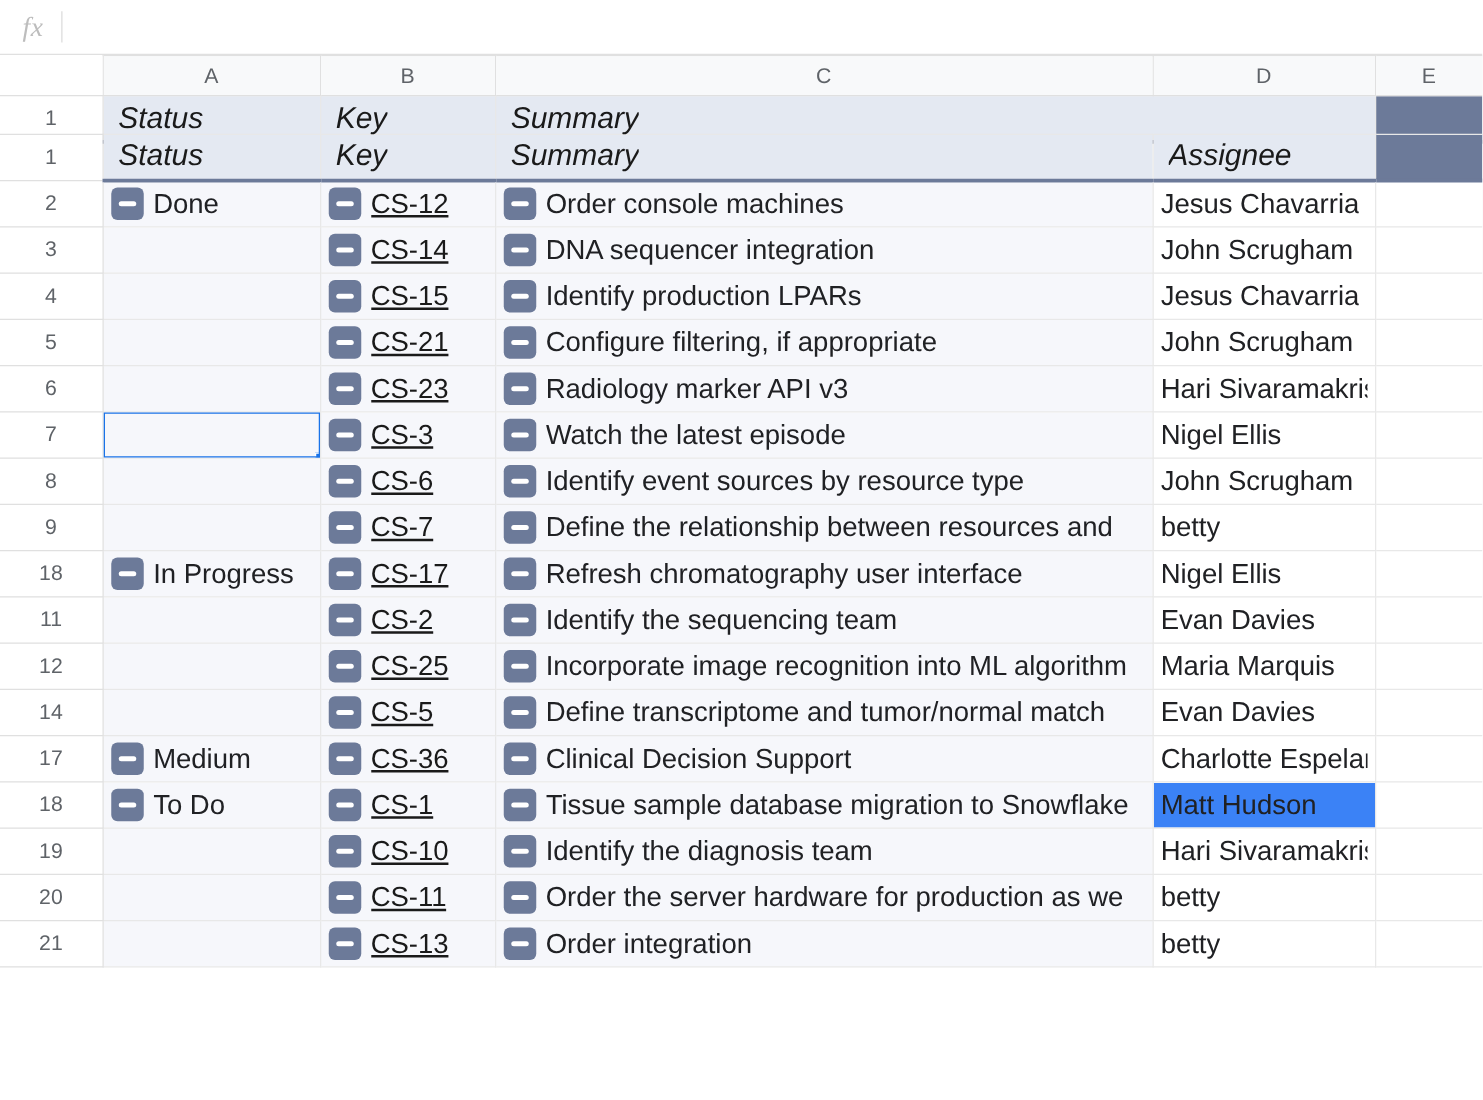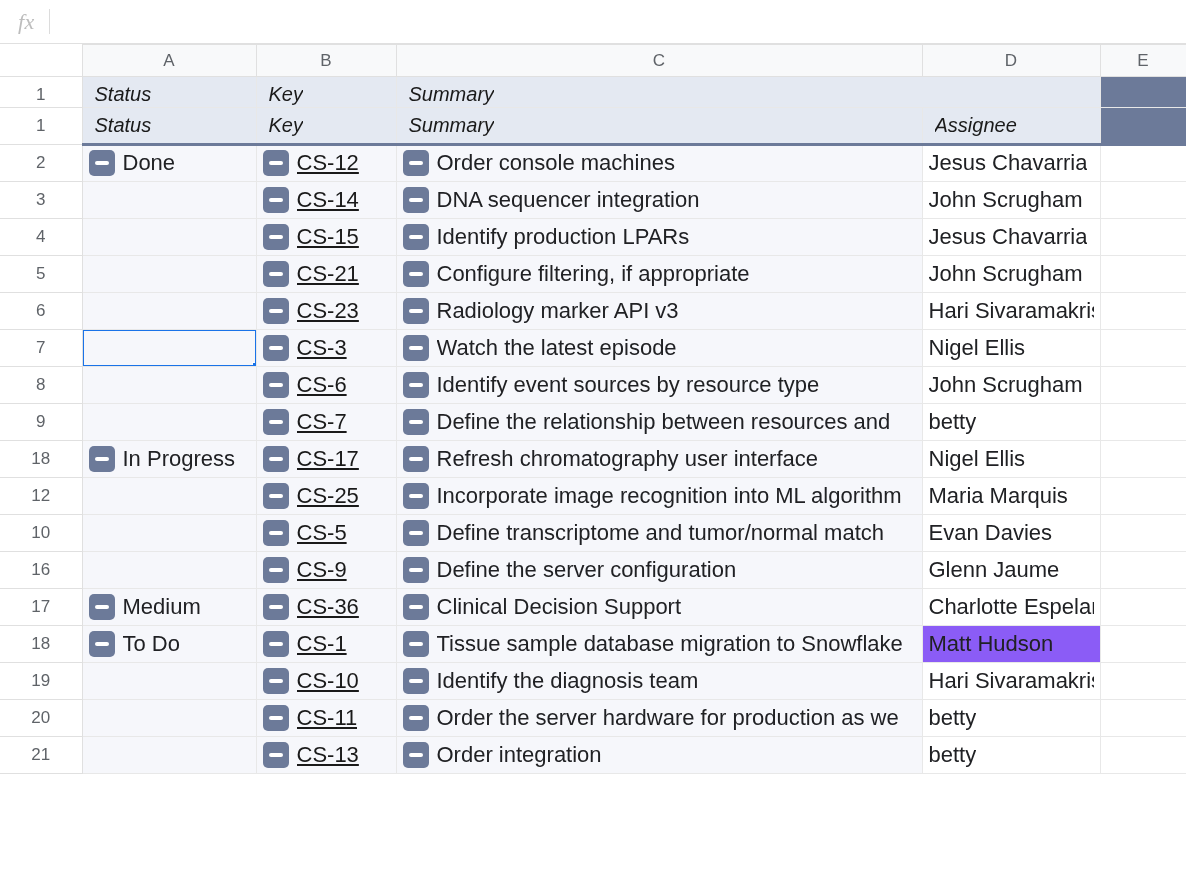--- a/index.html
+++ b/index.html
@@ -87,21 +87,21 @@
     text-align: center;
     font-size: 17px;
     color: #5f6368;
     vertical-align: middle;
   }
   
   tr.header-data-row td.cell {
     background: #e4e9f2;
     font-style: italic;
     font-weight: 400;
-    font-size: 20px;
+    font-size: 24px;
     color: #1a1a1a;
     padding-left: 6px;
   }
   
   td.cell {
     border: 1px solid #e8e8e8;
     border-left-color:#e8e8e8;
     padding: 0;
     vertical-align: middle;
     font-size: 22px;
@@ -498,20 +498,44 @@
               </div>
             </td>
             <td class="cell col-d" style="background: rgb(255, 255, 255);">
               <div class="cell-inner assignee-inner">
                 <span class="cell-text">Nigel Ellis</span>
               </div>
             </td>
             <td class="cell col-e" style="background: rgb(255, 255, 255);"></td>
           </tr>
           <tr class="data-row">
+            <td class="rownum">11</td>
+            <td class="cell col-a">
+              <div class="cell-inner"></div>
+            </td>
+            <td class="cell col-b">
+              <div class="cell-inner">
+                <span class="chip"></span>
+                <span class="cell-text key-link">CS-2</span>
+              </div>
+            </td>
+            <td class="cell col-c">
+              <div class="cell-inner">
+                <span class="chip"></span>
+                <span class="cell-text">Identify the sequencing team</span>
+              </div>
+            </td>
+            <td class="cell col-d" style="background: rgb(255, 255, 255);">
+              <div class="cell-inner assignee-inner">
+                <span class="cell-text">Evan Davies</span>
+              </div>
+            </td>
+            <td class="cell col-e" style="background: rgb(255, 255, 255);"></td>
+          </tr>
+          <tr class="data-row">
             <td class="rownum">12</td>
             <td class="cell col-a">
               <div class="cell-inner"></div>
             </td>
             <td class="cell col-b">
               <div class="cell-inner">
                 <span class="chip"></span>
                 <span class="cell-text key-link">CS-25</span>
               </div>
             </td>
@@ -522,21 +546,21 @@
               </div>
             </td>
             <td class="cell col-d" style="background: rgb(255, 255, 255);">
               <div class="cell-inner assignee-inner">
                 <span class="cell-text">Maria Marquis</span>
               </div>
             </td>
             <td class="cell col-e" style="background: rgb(255, 255, 255);"></td>
           </tr>
           <tr class="data-row">
-            <td class="rownum">10</td>
+            <td class="rownum">14</td>
             <td class="cell col-a">
               <div class="cell-inner"></div>
             </td>
             <td class="cell col-b">
               <div class="cell-inner">
                 <span class="chip"></span>
                 <span class="cell-text key-link">CS-5</span>
               </div>
             </td>
             <td class="cell col-c">
@@ -546,44 +570,20 @@
               </div>
             </td>
             <td class="cell col-d" style="background: rgb(255, 255, 255);">
               <div class="cell-inner assignee-inner">
                 <span class="cell-text">Evan Davies</span>
               </div>
             </td>
             <td class="cell col-e" style="background: rgb(255, 255, 255);"></td>
           </tr>
           <tr class="data-row">
-            <td class="rownum">16</td>
-            <td class="cell col-a">
-              <div class="cell-inner"></div>
-            </td>
-            <td class="cell col-b">
-              <div class="cell-inner">
-                <span class="chip"></span>
-                <span class="cell-text key-link">CS-9</span>
-              </div>
-            </td>
-            <td class="cell col-c">
-              <div class="cell-inner">
-                <span class="chip"></span>
-                <span class="cell-text">Define the server configuration</span>
-              </div>
-            </td>
-            <td class="cell col-d" style="background: rgb(255, 255, 255);">
-              <div class="cell-inner assignee-inner">
-                <span class="cell-text">Glenn Jaume</span>
-              </div>
-            </td>
-            <td class="cell col-e" style="background: rgb(255, 255, 255);"></td>
-          </tr>
-          <tr class="data-row">
             <td class="rownum">17</td>
             <td class="cell col-a">
               <div class="cell-inner">
                 <span class="chip"></span>
                 <span class="cell-text">Medium</span>
               </div>
             </td>
             <td class="cell col-b">
               <div class="cell-inner">
                 <span class="chip"></span>
@@ -616,21 +616,21 @@
                 <span class="chip"></span>
                 <span class="cell-text key-link">CS-1</span>
               </div>
             </td>
             <td class="cell col-c">
               <div class="cell-inner">
                 <span class="chip"></span>
                 <span class="cell-text">Tissue sample database migration to Snowflake</span>
               </div>
             </td>
-            <td class="cell col-d" style="background: #8b5cf6;">
+            <td class="cell col-d" style="background: #3b82f6;">
               <div class="cell-inner assignee-inner">
                 <span class="cell-text">Matt Hudson</span>
               </div>
             </td>
             <td class="cell col-e" style="background: rgb(255, 255, 255);"></td>
           </tr>
           <tr class="data-row">
             <td class="rownum">19</td>
             <td class="cell col-a">
               <div class="cell-inner"></div>

